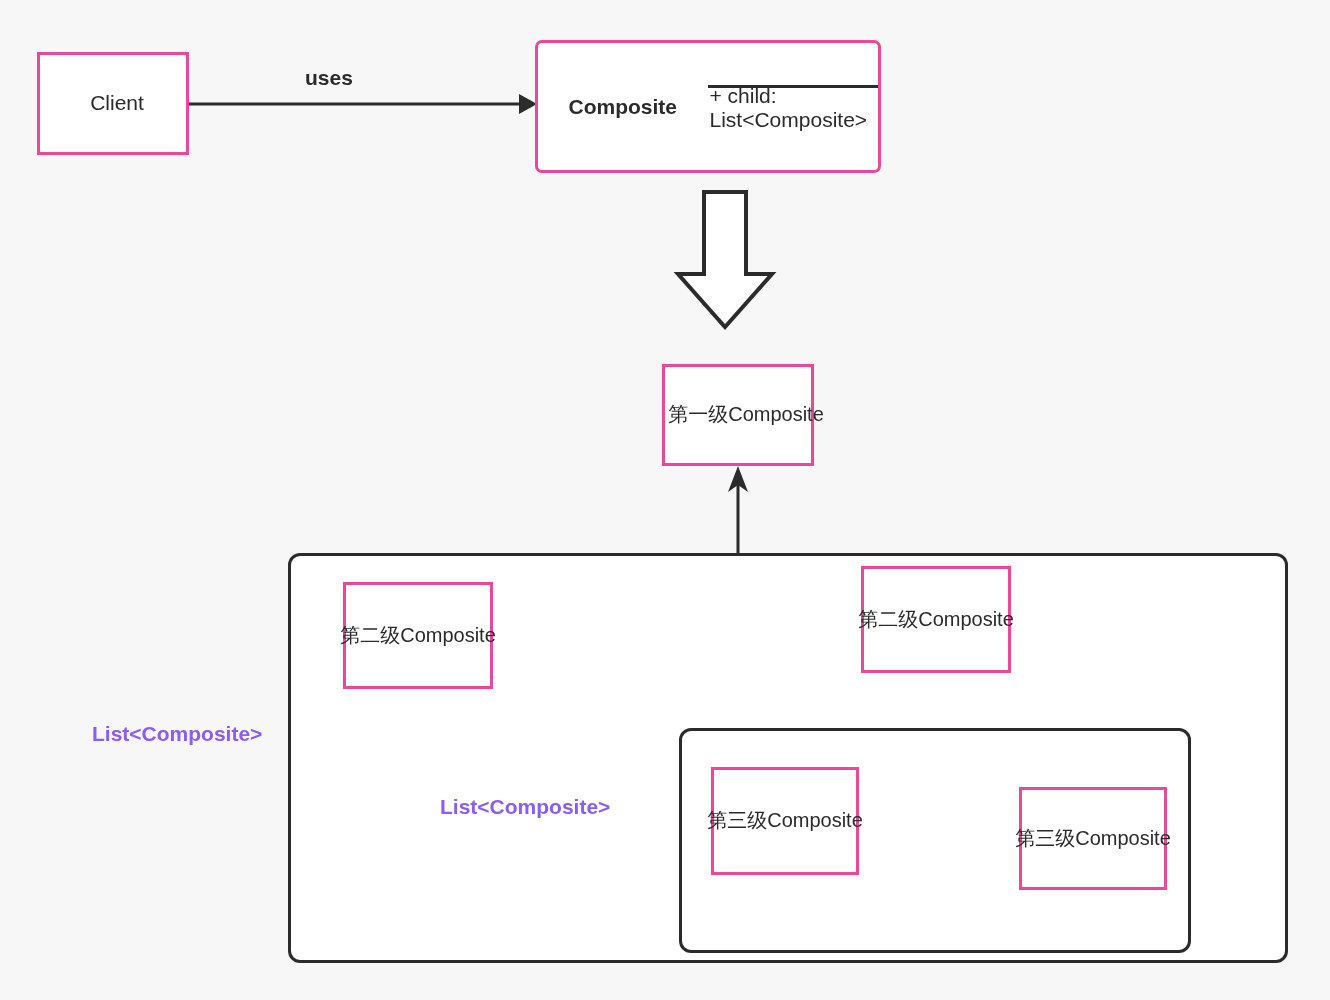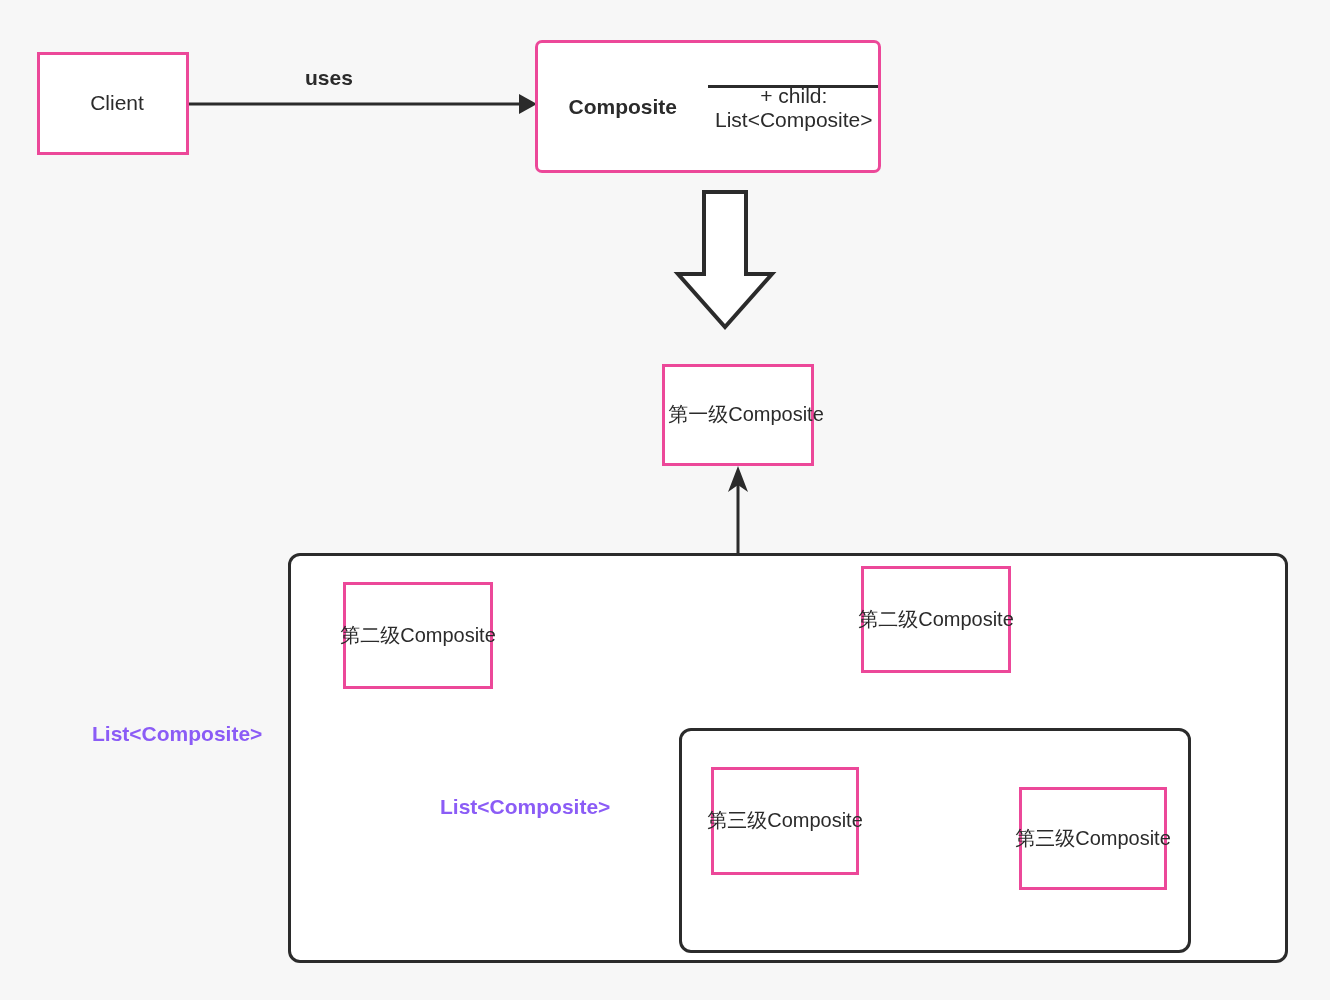--- a/index.html
+++ b/index.html
@@ -64,21 +64,20 @@
     justify-content: center;
     font-weight: bold;
     font-size: 21px;
   }
   #composite-class .c-row {
     height: 44px;
     justify-content: flex-start;
     padding-left: 2px;
     font-size: 21px;
     border-top: 3px solid #2b2b2b;
-    text-align: center;
   }
   
   .container-box {
     position: absolute;
     background: #ffffff;
     border: 3px solid #2b2b2b;
     border-radius: 12px;
     box-sizing: border-box;
   }
   #list-outer {

